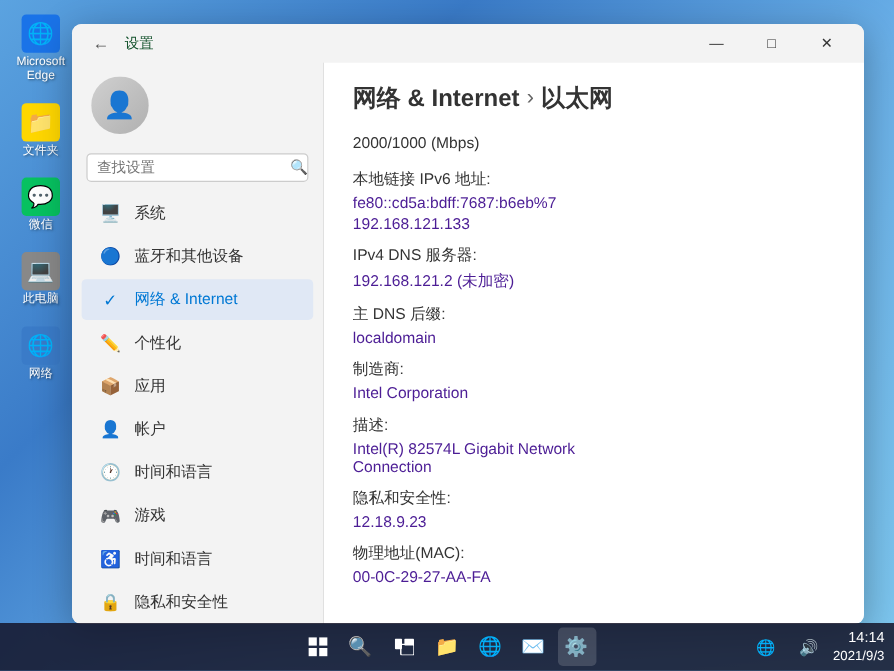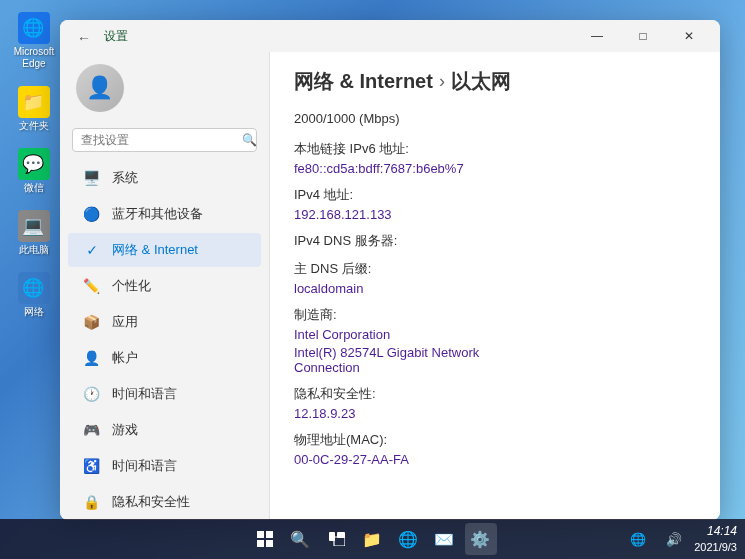--- a/index.html
+++ b/index.html
@@ -475,31 +475,32 @@
           <span class="breadcrumb-current">以太网</span>
         </div>
 
         <div class="main-scroll">
           <div class="info-section">
             <span class="speed-value">2000/1000 (Mbps)</span>
 
             <span class="info-label">本地链接 IPv6 地址:</span>
             <span class="info-value">fe80::cd5a:bdff:7687:b6eb%7</span>
 
-            <span class="info-label">IPv4 地址:</span>
             <span class="info-value">192.168.121.133</span>
 
             <span class="info-label">IPv4 DNS 服务器:</span>
+            <span class="info-value">192.168.121.2 (未加密)</span>
 
             <span class="info-label">主 DNS 后缀:</span>
             <span class="info-value">localdomain</span>
 
             <span class="info-label">制造商:</span>
             <span class="info-value">Intel Corporation</span>
 
+            <span class="info-label">描述:</span>
             <span class="info-value">Intel(R) 82574L Gigabit Network<br>Connection</span>
 
             <span class="info-label">隐私和安全性:</span>
             <span class="info-value">12.18.9.23</span>
 
             <span class="info-label">物理地址(MAC):</span>
             <span class="info-value">00-0C-29-27-AA-FA</span>
           </div>
 
         </div>
@@ -528,19 +529,19 @@
       </div>
       <div class="taskbar-icon">📁</div>
       <div class="taskbar-icon">🌐</div>
       <div class="taskbar-icon">✉️</div>
       <div class="taskbar-icon" style="background:rgba(255,255,255,0.15);">⚙️</div>
     </div>
     <div class="taskbar-right">
       <div class="taskbar-icon" style="font-size:13px;">🌐</div>
       <div class="taskbar-icon" style="font-size:13px;">🔊</div>
       <div class="taskbar-time">
-        <div style="font-size:12px;color:white;font-style:italic;">14:14</div>
+        <div style="font-size:12px;color:white;">14:14</div>
         <div style="font-size:11px;color:white;">2021/9/3</div>
       </div>
     </div>
   </div>
 
 </div>
 
 </body></html>

